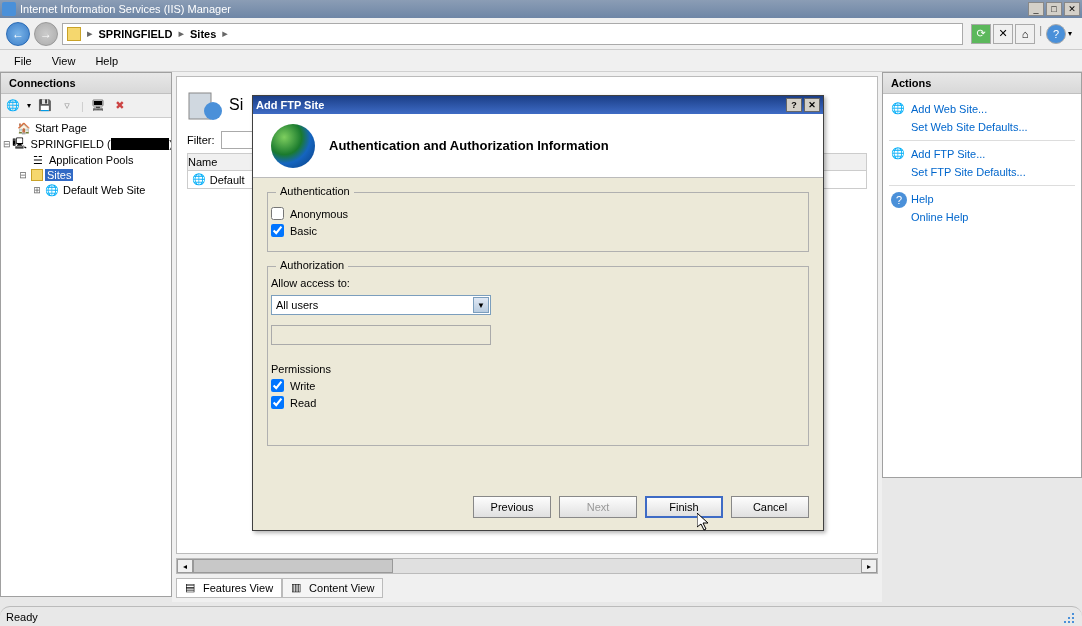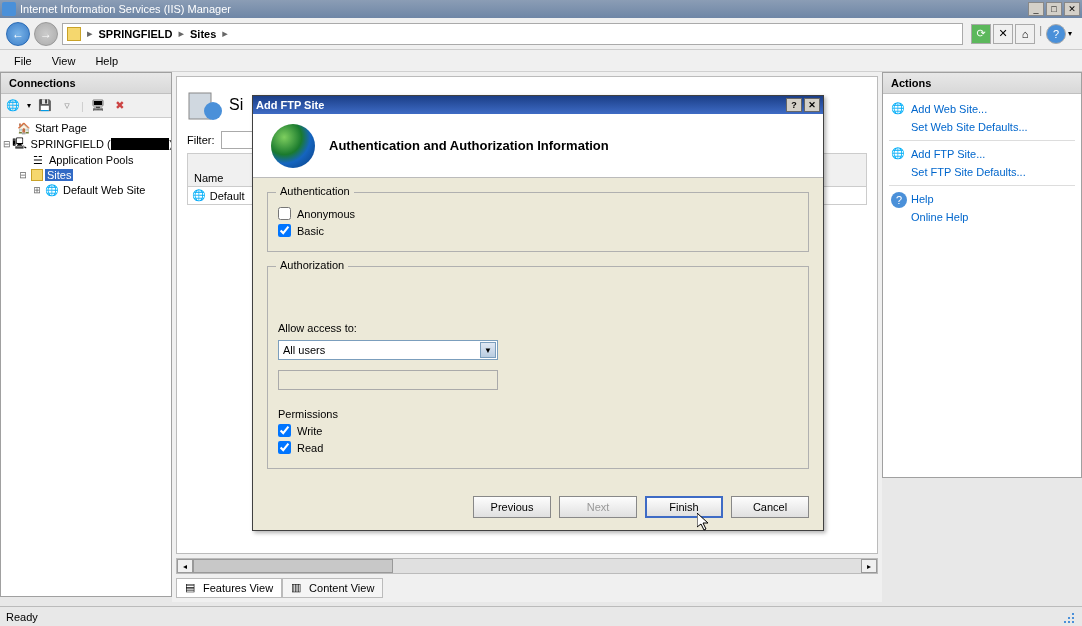--- a/index.html
+++ b/index.html
@@ -48,21 +48,21 @@
 
 
 .center { flex: 1; background: #f0f0f0; position: relative; padding: 4px; display: flex; flex-direction: column; }
 .center-content { background: #fff; border: 1px solid #bbb; flex: 1; position: relative; padding: 10px; }
 .site-header { display: flex; align-items: center; gap: 6px; margin-bottom: 8px; }
 .site-header .hdr-icon { width: 36px; height: 36px; }
 .site-header h1 { font-size: 16px; font-weight: normal; }
 .filter-row { display: flex; align-items: center; gap: 6px; margin-bottom: 4px; }
 .filter-row input { border: 1px solid #aaa; height: 18px; width: 140px; padding: 0 3px; }
 .list-header { background: #f0f0f0; border: 1px solid #ccc; display: flex; }
-.list-header .col { padding: 2px 6px; border-right: 1px solid #ccc; margin-top: 16px; }
+.list-header .col { padding: 2px 0; border-right: 1px solid #ccc; }
 .list-body { border: 1px solid #ccc; border-top: none; }
 .list-row { display: flex; align-items: center; padding: 2px 4px; gap: 4px; }
 .hscroll { height: 16px; background: #e0e0e0; border: 1px solid #bbb; margin-top: 4px; position: relative; }
 .hscroll .arrow { position: absolute; top: 0; width: 16px; height: 14px; background: #f0f0f0; border: 1px solid #999; display: flex; align-items: center; justify-content: center; font-size: 8px; cursor: pointer; }
 .hscroll .thumb { position: absolute; left: 16px; top: 0; width: 200px; height: 14px; background: #c8c8c8; border: 1px solid #999; cursor: pointer; }
 
 .view-tabs { display: flex; gap: 0; margin-top: 4px; }
 .view-tab { background: #f5f5f5; border: 1px solid #bbb; padding: 2px 8px; display: flex; align-items: center; gap: 4px; cursor: pointer; }
 .view-tab.active { background: #fff; }
 .view-tab .tab-icon { width: 14px; height: 14px; }
@@ -76,34 +76,34 @@
 
 
 .dialog { position: absolute; left: 252px; top: 95px; width: 572px; height: 436px; background: #ece9d8; border: 1px solid #404040; box-shadow: 2px 2px 4px rgba(0,0,0,0.3); display: flex; flex-direction: column; z-index: 100; }
 .dialog-titlebar { height: 18px; background: linear-gradient(#1b3e87, #3e6bc5); color: #fff; display: flex; align-items: center; padding: 0 3px; font-weight: bold; }
 .dialog-titlebar .dlg-title { flex: 1; }
 .dialog-titlebar .dlg-btn { width: 16px; height: 14px; background: #d4d0c8; border: 1px solid #666; color: #000; display: flex; align-items: center; justify-content: center; font-size: 9px; margin-left: 2px; cursor: pointer; }
 .dialog-banner { height: 64px; background: #fff; border-bottom: 1px solid #bbb; display: flex; align-items: center; padding: 0 18px; gap: 14px; }
 .globe { width: 44px; height: 44px; border-radius: 50%; background: radial-gradient(circle at 30% 30%, #7ecf5f, #1a7a2e 40%, #1565c0 60%, #083a7a); }
 .banner-title { font-size: 13px; font-weight: bold; }
 .dialog-body { flex: 1; padding: 14px 14px 0; }
-.groupbox { border: 1px solid #b0b0b0; padding: 10px 10px; margin-bottom: 14px; position: relative; }
+.groupbox { border: 1px solid #b0b0b0; padding: 10px 3px; margin-bottom: 14px; position: relative; }
 .groupbox .legend { position: absolute; top: -8px; left: 8px; background: #ece9d8; padding: 0 4px; }
 .chk-row { display: flex; align-items: center; gap: 6px; margin: 4px 0; }
 .chk-row input[type=checkbox] { margin: 0; }
 .dropdown { width: 220px; height: 20px; border: 1px solid #7b9ebd; background: #fff; display: flex; align-items: center; padding: 0 2px 0 4px; position: relative; cursor: pointer; }
 .dropdown .dd-arrow { position: absolute; right: 1px; top: 1px; width: 16px; height: 16px; background: linear-gradient(#e0e8f4, #b8cce0); border: 1px solid #7b9ebd; display: flex; align-items: center; justify-content: center; font-size: 8px; }
 .readonly-box { width: 220px; height: 20px; border: 1px solid #aaa; background: #ece9d8; margin-top: 10px; }
 .dialog-buttons { padding: 10px 14px 12px; display: flex; justify-content: flex-end; gap: 8px; }
 .dlg-button { width: 78px; height: 22px; border: 1px solid #888; background: linear-gradient(#fdfdfd, #e0e0e0); cursor: pointer; }
 .dlg-button:disabled { color: #999; cursor: default; }
 .dlg-button.focused { border: 2px solid #3e6bc5; }
 
 
-.statusbar { position: absolute; bottom: 0; left: 0; right: 0; height: 20px; background: #e8e8e8; border-top: 1px solid #bbb; display: flex; align-items: center; padding: 0 6px; }
+.statusbar { position: absolute; bottom: 0; left: 0; right: 0; height: 20px; background: #e8e8e8; border-top: 1px solid #bbb; display: flex; align-items: center; padding: 0 6px; border-radius: 10px; }
 .statusbar .status-text { flex: 1; }
 .statusbar .grip { width: 16px; height: 16px; }
 
 
 .cursor { position: absolute; left: 697px; top: 513px; z-index: 200; pointer-events: none; }
 </style>
 </head>
 <body>
 
 <div class="titlebar">
@@ -285,21 +285,21 @@
         <input type="checkbox" style="">
         <label>Anonymous</label>
       </div>
       <div class="chk-row">
         <input type="checkbox" checked="" style="">
         <label>Basic</label>
       </div>
     </div>
     <div class="groupbox" style="min-height:180px;">
       <div class="legend">Authorization</div>
-      <div style="margin-bottom:6px;margin-top:45px;">Allow access to:</div>
+      <div style="margin-bottom:6px;">Allow access to:</div>
       <div class="dropdown">
         <span>All users</span>
         <div class="dd-arrow">▼</div>
       </div>
       <div class="readonly-box"></div>
       <div style="margin-top:18px;margin-bottom:4px;">Permissions</div>
       <div class="chk-row">
         <input type="checkbox" checked="" style="">
         <label>Write</label>
       </div>

